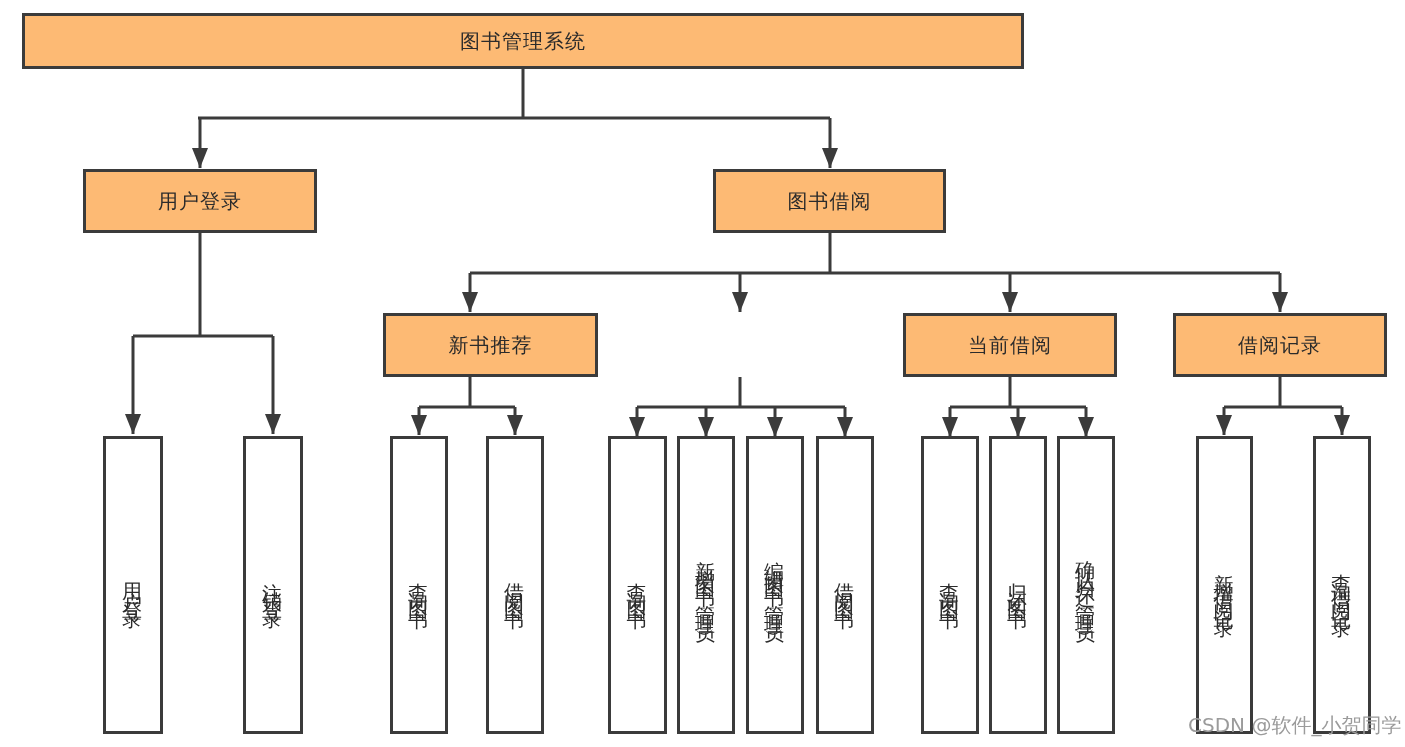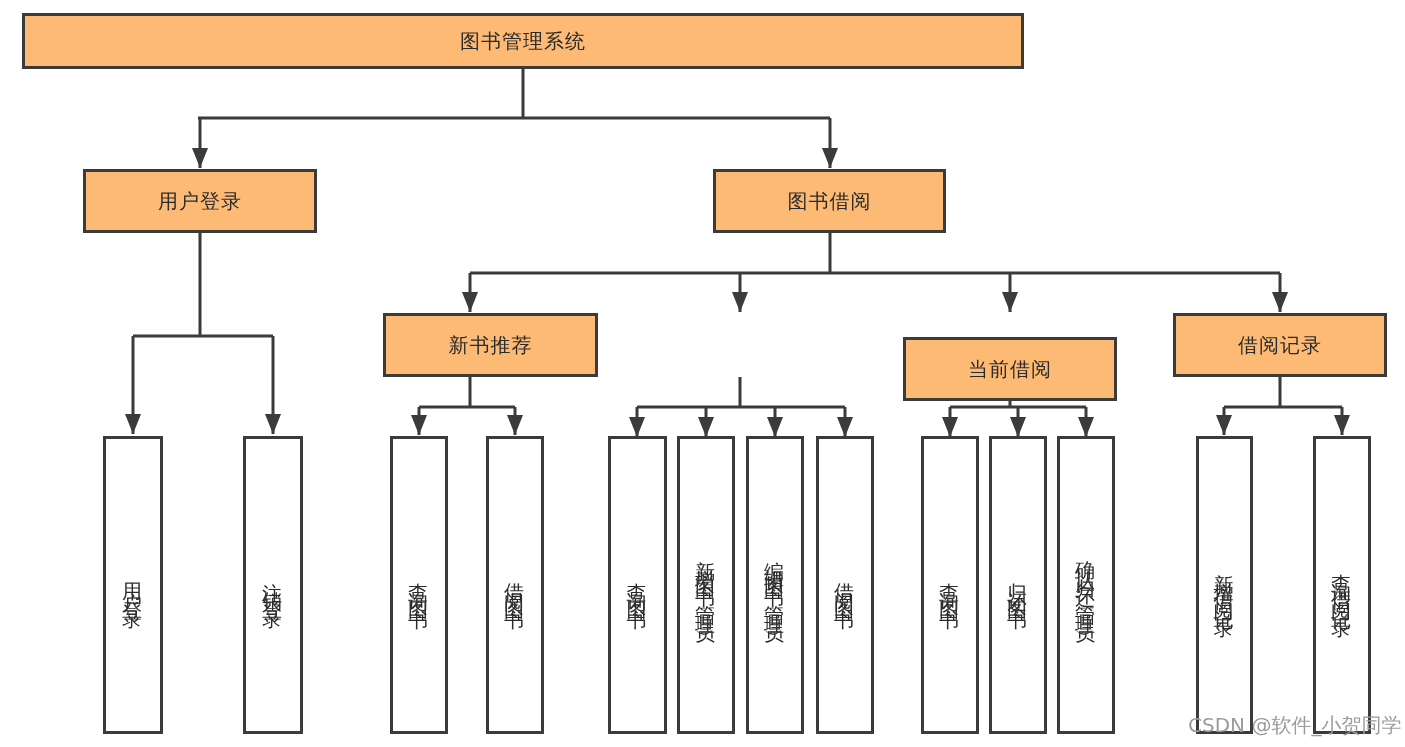--- a/index.html
+++ b/index.html
@@ -113,21 +113,21 @@
       <line x1="1342" y1="407" x2="1342" y2="435" marker-end="url(#arw)"></line>
     </g>
   </svg>
 
   <div class="hbox" style="left:22px; top:13px; width:1002px; height:56px;">图书管理系统</div>
 
   <div class="hbox" style="left:83px; top:169px; width:234px; height:64px;">用户登录</div>
   <div class="hbox" style="left:713px; top:169px; width:233px; height:64px;">图书借阅</div>
 
   <div class="hbox" style="left:363px; top:313px; width:215px; height:64px;margin-left:20px;">新书推荐</div>
-  <div class="hbox" style="left:903px; top:313px; width:214px; height:64px;margin-top:24px;">当前借阅</div>
+  <div class="hbox" style="left:903px; top:313px; width:214px; height:64px;">当前借阅</div>
   <div class="hbox" style="left:1173px; top:313px; width:214px; height:64px;text-align:right;">借阅记录</div>
 
   <div class="vbox" style="left:103px; width:60px;">
     <span>用户登录</span>
   </div>
   <div class="vbox" style="left:243px; width:60px;">
     <span>注销登录</span>
   </div>
 
   <div class="vbox" style="left:390px; width:58px;">

